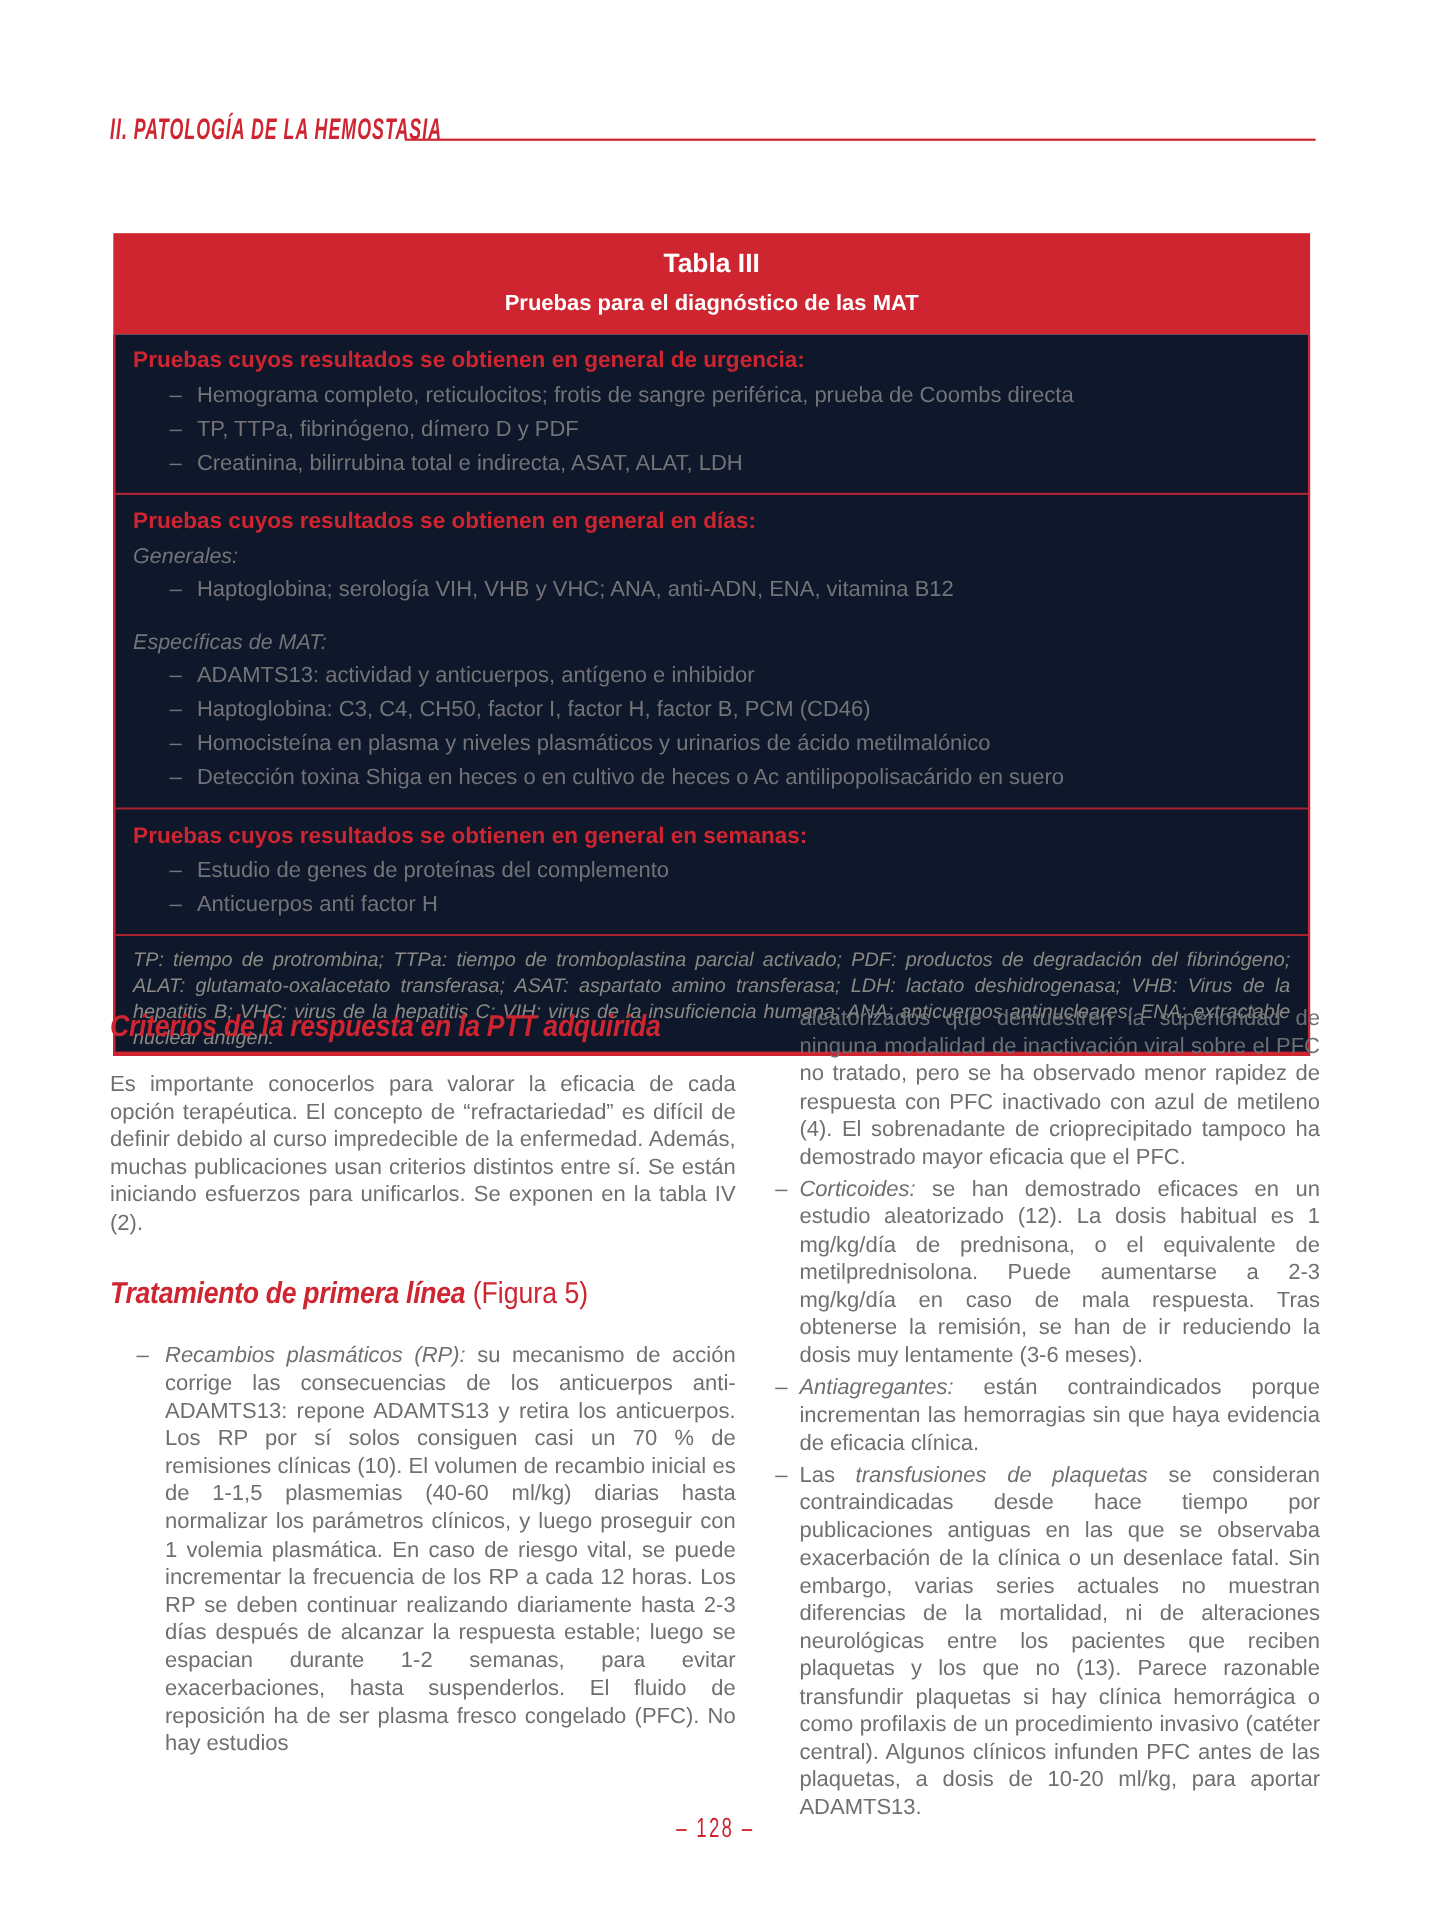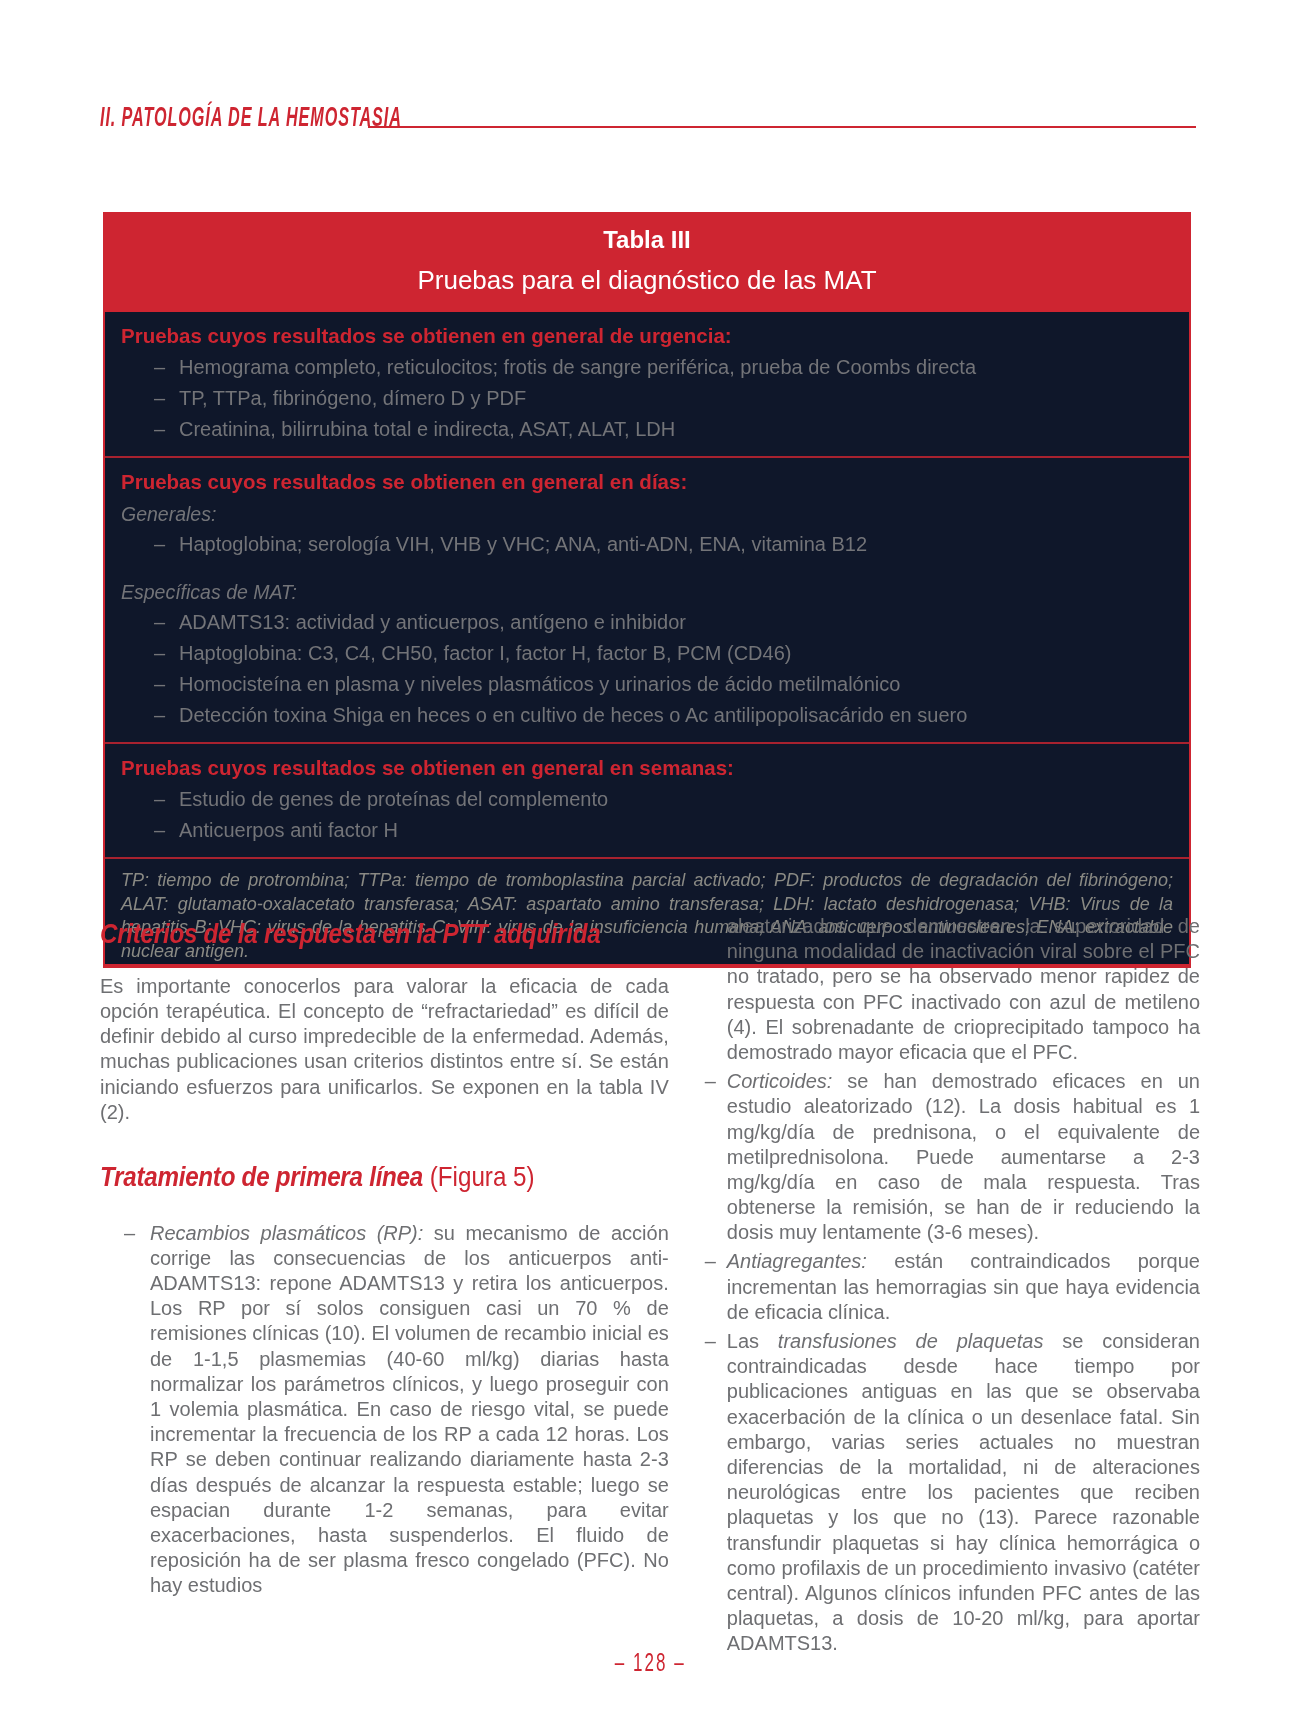--- a/index.html
+++ b/index.html
@@ -24,21 +24,21 @@
   }
   .rh-rule{flex:1;border-bottom:2px solid var(--red);margin:0 0 5px 6px;}
 
   
   .tabla{position:absolute;left:103px;width:1088px;top:212px;}
   .tabla-head{
     background:var(--red);color:#fff;text-align:center;
     padding:14px 22px 16px;
   }
   .tabla-head .t1{font-size:24px;font-weight:700;}
-  .tabla-head .t2{font-size:26px;font-weight:400;margin-top:11px;}
+  .tabla-head .t2{font-size:20px;font-weight:700;margin-top:11px;}
   .tabla-body{border:2.5px solid var(--red);border-top:none;border-bottom-width:4px;background:#0f172a;}
   .tsec{padding:11px 16px 14px;}
   .tsec + .tsec, .tfoot{border-top:2px solid rgba(206,37,49,.8);}
   .tsec-h{color:var(--red);font-weight:700;font-size:20.5px;line-height:1.25;}
   .titem{
     position:relative;color:var(--tgray);font-size:20px;line-height:1.25;
     padding-left:58px;margin-top:6px;
   }
   .titem::before{content:"–";position:absolute;left:33px;top:0;color:var(--tgray);}
   .tsub{font-style:italic;color:var(--tgray);font-size:19.5px;margin-top:9px;}

